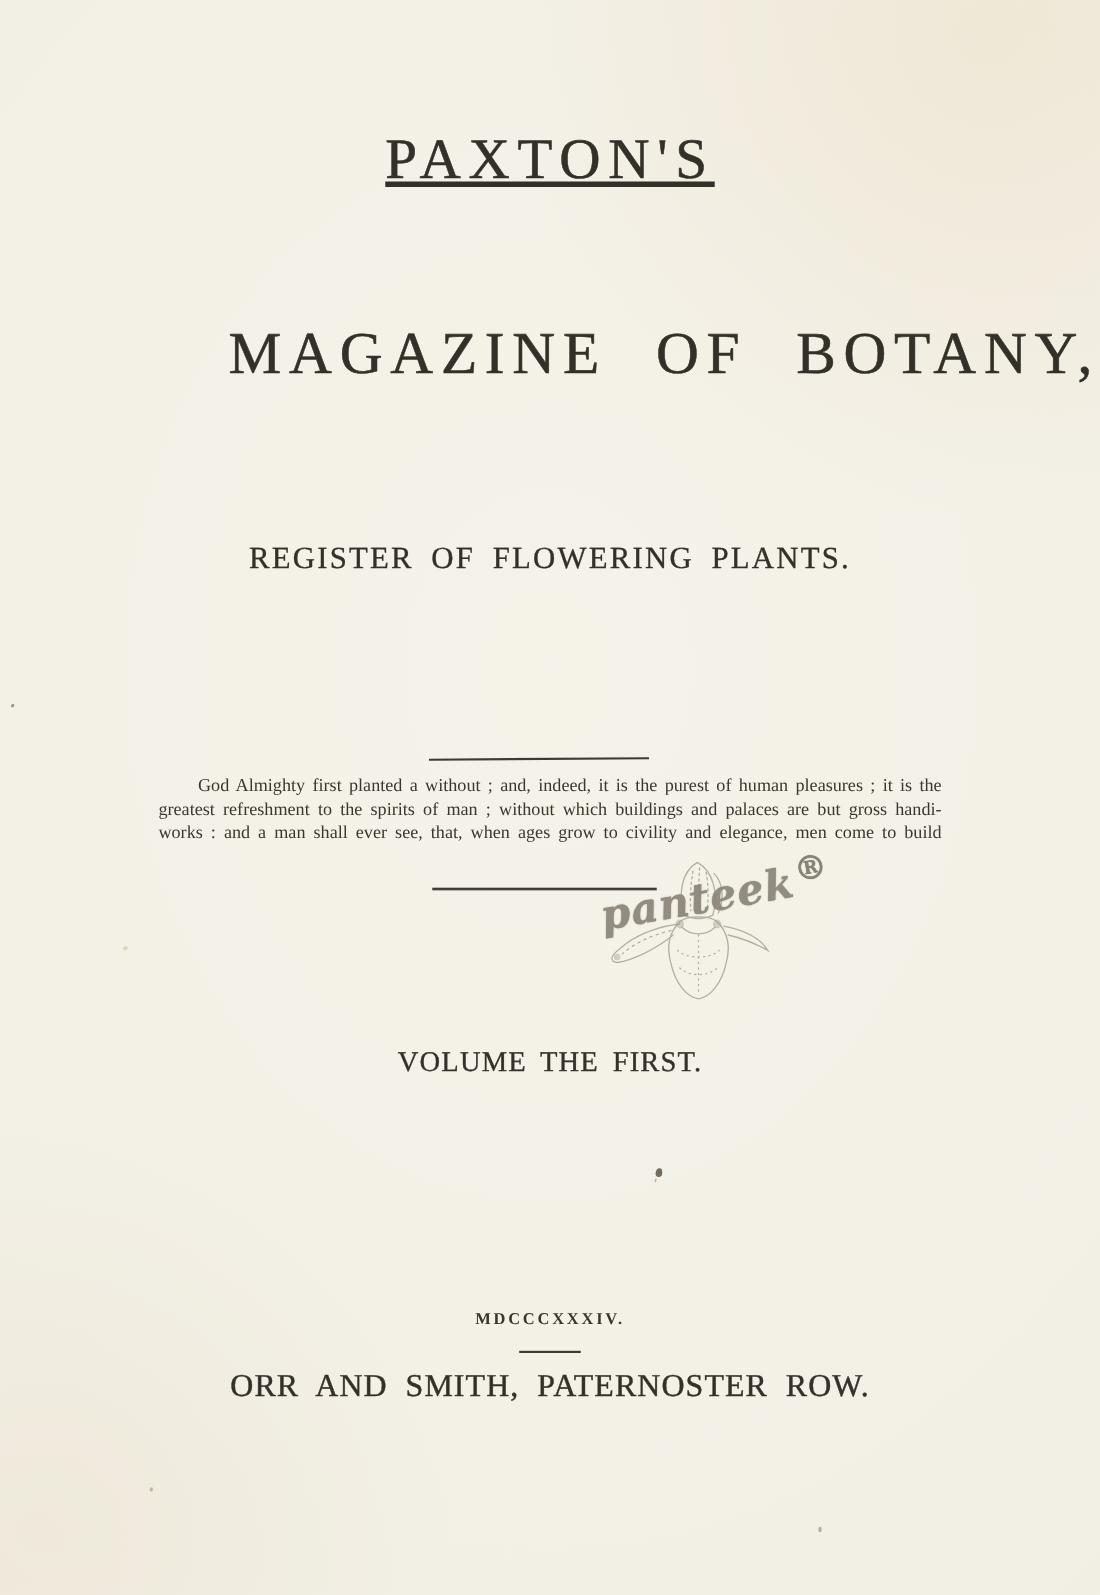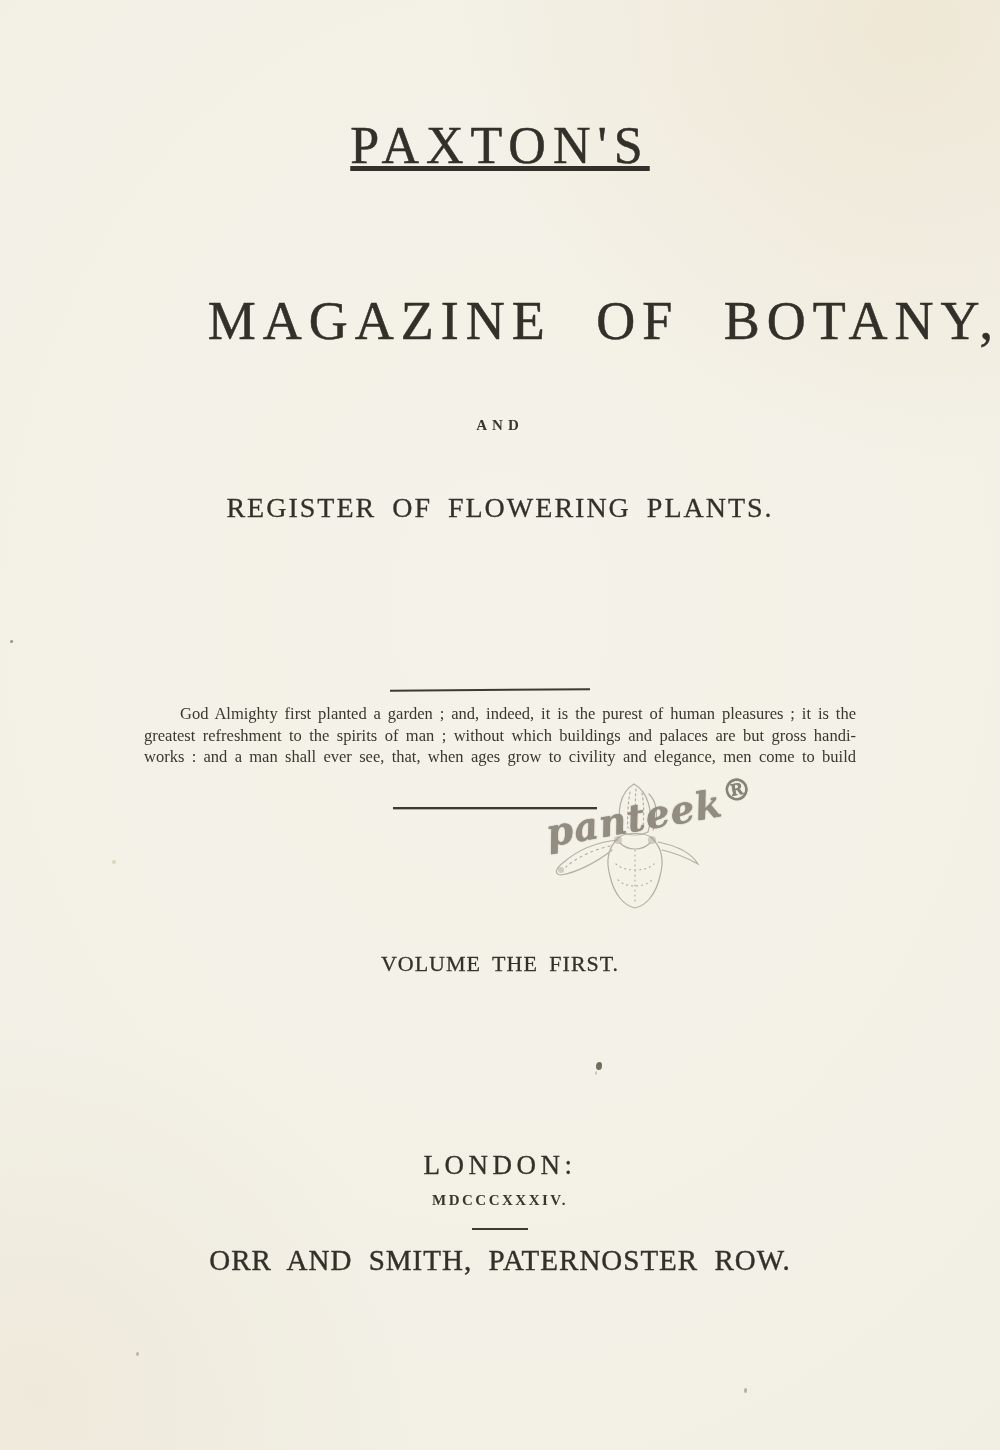--- a/index.html
+++ b/index.html
@@ -36,48 +36,47 @@
   .watermark svg { position:absolute; left:0; top:0; opacity:.8; }
   .wm-text { position:absolute; left:6px; top:26px; transform:rotate(-10deg);
              transform-origin:left center; font-family:"DejaVu Serif", serif;
              font-size:38px; font-weight:700; font-style:italic;
              color:#8a8578; letter-spacing:1px; opacity:.92;
              text-shadow:0 0 1.2px #6e6a5e; }
   .wm-text .reg { font-size:30px; font-style:normal; vertical-align:13px;
                   margin-left:2px; color:#7f7a6e; letter-spacing:0;
                   text-shadow:0 0 .8px #6e6a5e; }
 
-  .volume { top:951px; font-size:22px; letter-spacing:1px; word-spacing:5px; -webkit-text-stroke:.3px #3a362e; }
+  .volume { top:951px; font-size:26px; letter-spacing:1px; word-spacing:5px; -webkit-text-stroke:.3px #3a362e; }
 
   .imprint-city      { top:1150px; font-size:27px; letter-spacing:4.5px; -webkit-text-stroke:.3px #3a362e; }
   .imprint-publisher { top:1244px; font-size:29px; letter-spacing:1px; word-spacing:8px; -webkit-text-stroke:.4px #3a362e; }
   .imprint-year      { top:1192px; font-size:15px; font-weight:700; letter-spacing:2.5px; color:#3a362e; }
 
   .speck { position:absolute; border-radius:60% 40% 55% 45%; }
   .speck-1 { left:596px; top:1062px; width:6px; height:8px; background:#5e5747; opacity:.85;
              box-shadow:-3px 7px 0 -2.2px rgba(94,87,71,.45); }
   .speck-2 { left:10px;  top:640px;  width:3px; height:3px; background:#6a6456; opacity:.65; }
   .speck-3 { left:136px; top:1352px; width:3px; height:4px; background:#8b8268; opacity:.5; }
   .speck-4 { left:744px; top:1388px; width:3px; height:5px; background:#77705d; opacity:.5; }
   .speck-5 { left:112px; top:860px;  width:4px; height:4px; background:#cbbd99; opacity:.55; }
 </style>
 </head>
 <body>
 
 <div class="page">
 
   <div class="centered t-possessive">PAXTON'S</div>
   <div class="centered t-main">MAGAZINE OF BOTANY,</div>
-  <div class="centered t-and">AND</div>
   <div class="centered t-sub">REGISTER OF FLOWERING PLANTS.</div>
 
   <div class="rule rule-top"></div>
 
   <div class="epigraph">
-    <div class="ep-line ep-just ep-indent">God Almighty first planted a garden ; and, indeed, it is the purest of human pleasures ; it is the</div>
+    <div class="ep-line ep-just ep-indent">God Almighty first planted a without ; and, indeed, it is the purest of human pleasures ; it is the</div>
     <div class="ep-line ep-just">greatest refreshment to the spirits of man ; without which buildings and palaces are but gross handi-</div>
     <div class="ep-line ep-just">works : and a man shall ever see, that, when ages grow to civility and elegance, men come to build</div>
   </div>
 
   <div class="rule rule-bottom"></div>
 
   <div class="watermark">
     <svg width="205" height="148" viewBox="0 0 205 148">
       <g stroke="#a59f90" stroke-width="1.2" fill="none" stroke-linecap="round">
 
@@ -103,21 +102,20 @@
         <circle cx="78" cy="60" r="4"></circle>
         <circle cx="112" cy="60" r="4"></circle>
         <circle cx="21" cy="90" r="3"></circle>
       </g>
     </svg>
     <div class="wm-text"><span>panteek</span><span class="reg">®</span></div>
   </div>
 
   <div class="centered volume">VOLUME THE FIRST.</div>
 
-  <div class="centered imprint-city">LONDON:</div>
   <div class="centered imprint-publisher">ORR AND SMITH, PATERNOSTER ROW.</div>
   <div class="rule rule-imprint"></div>
   <div class="centered imprint-year">MDCCCXXXIV.</div>
 
   <div class="speck speck-1"></div>
   <div class="speck speck-2"></div>
   <div class="speck speck-3"></div>
   <div class="speck speck-4"></div>
   <div class="speck speck-5"></div>
 

